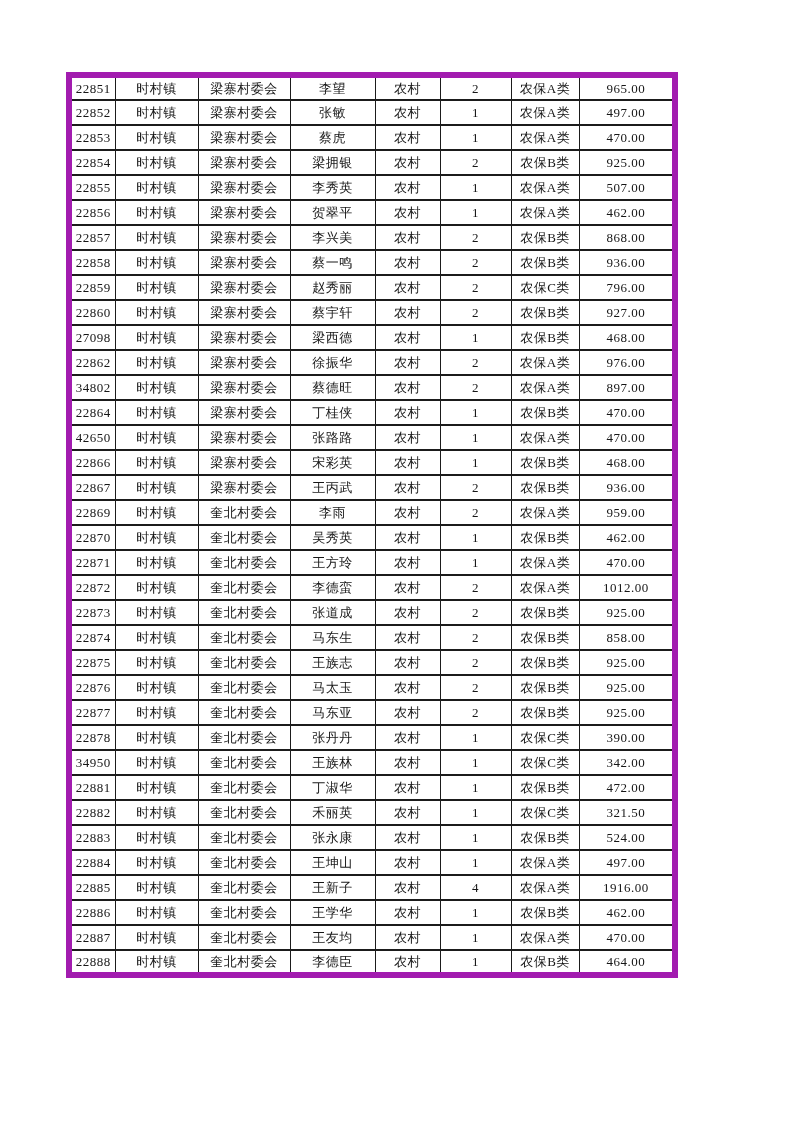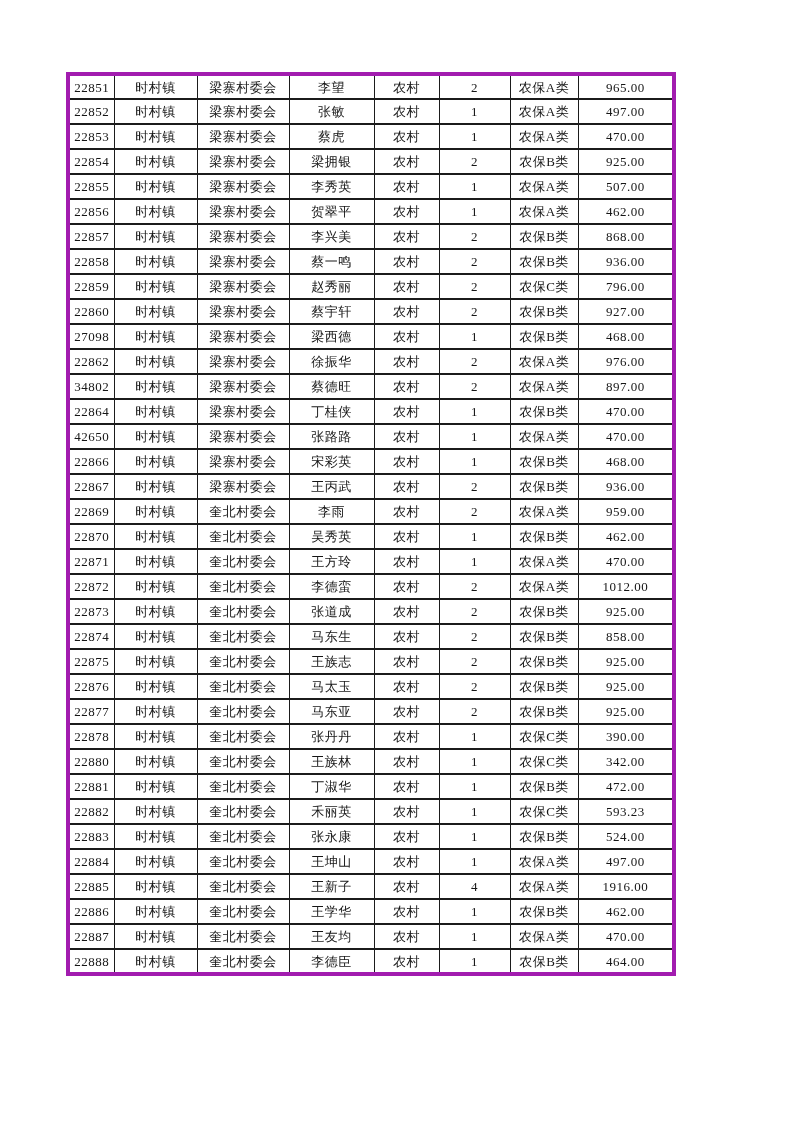--- a/index.html
+++ b/index.html
@@ -17,21 +17,21 @@
     height: 1122px;
     background: #ffffff;
   }
   table.data-table {
     position: absolute;
     left: 66px;
     top: 72px;
     width: 606px;
     border-collapse: collapse;
     table-layout: fixed;
-    border: 4px solid #a21caf;
+    border: 6px solid #a21caf;
   }
   table.data-table td {
     border-left: 1px solid #1b1b1b;
     border-right: 1px solid #1b1b1b;
     border-top: 2px solid #1b1b1b;
     border-bottom: 2px solid #1b1b1b;
     height: 25px;
     text-align: center;
     vertical-align: middle;
     font-size: 13px;
@@ -330,21 +330,21 @@
           <td>22878</td>
           <td>时村镇</td>
           <td>奎北村委会</td>
           <td>张丹丹</td>
           <td>农村</td>
           <td>1</td>
           <td>农保C类</td>
           <td>390.00</td>
         </tr>
         <tr>
-          <td>22880</td>
+          <td>34950</td>
           <td>时村镇</td>
           <td>奎北村委会</td>
           <td>王族林</td>
           <td>农村</td>
           <td>1</td>
           <td>农保C类</td>
           <td>342.00</td>
         </tr>
         <tr>
           <td>22881</td>
@@ -357,21 +357,21 @@
           <td>472.00</td>
         </tr>
         <tr>
           <td>22882</td>
           <td>时村镇</td>
           <td>奎北村委会</td>
           <td>禾丽英</td>
           <td>农村</td>
           <td>1</td>
           <td>农保C类</td>
-          <td>593.23</td>
+          <td>321.50</td>
         </tr>
         <tr>
           <td>22883</td>
           <td>时村镇</td>
           <td>奎北村委会</td>
           <td>张永康</td>
           <td>农村</td>
           <td>1</td>
           <td>农保B类</td>
           <td>524.00</td>

